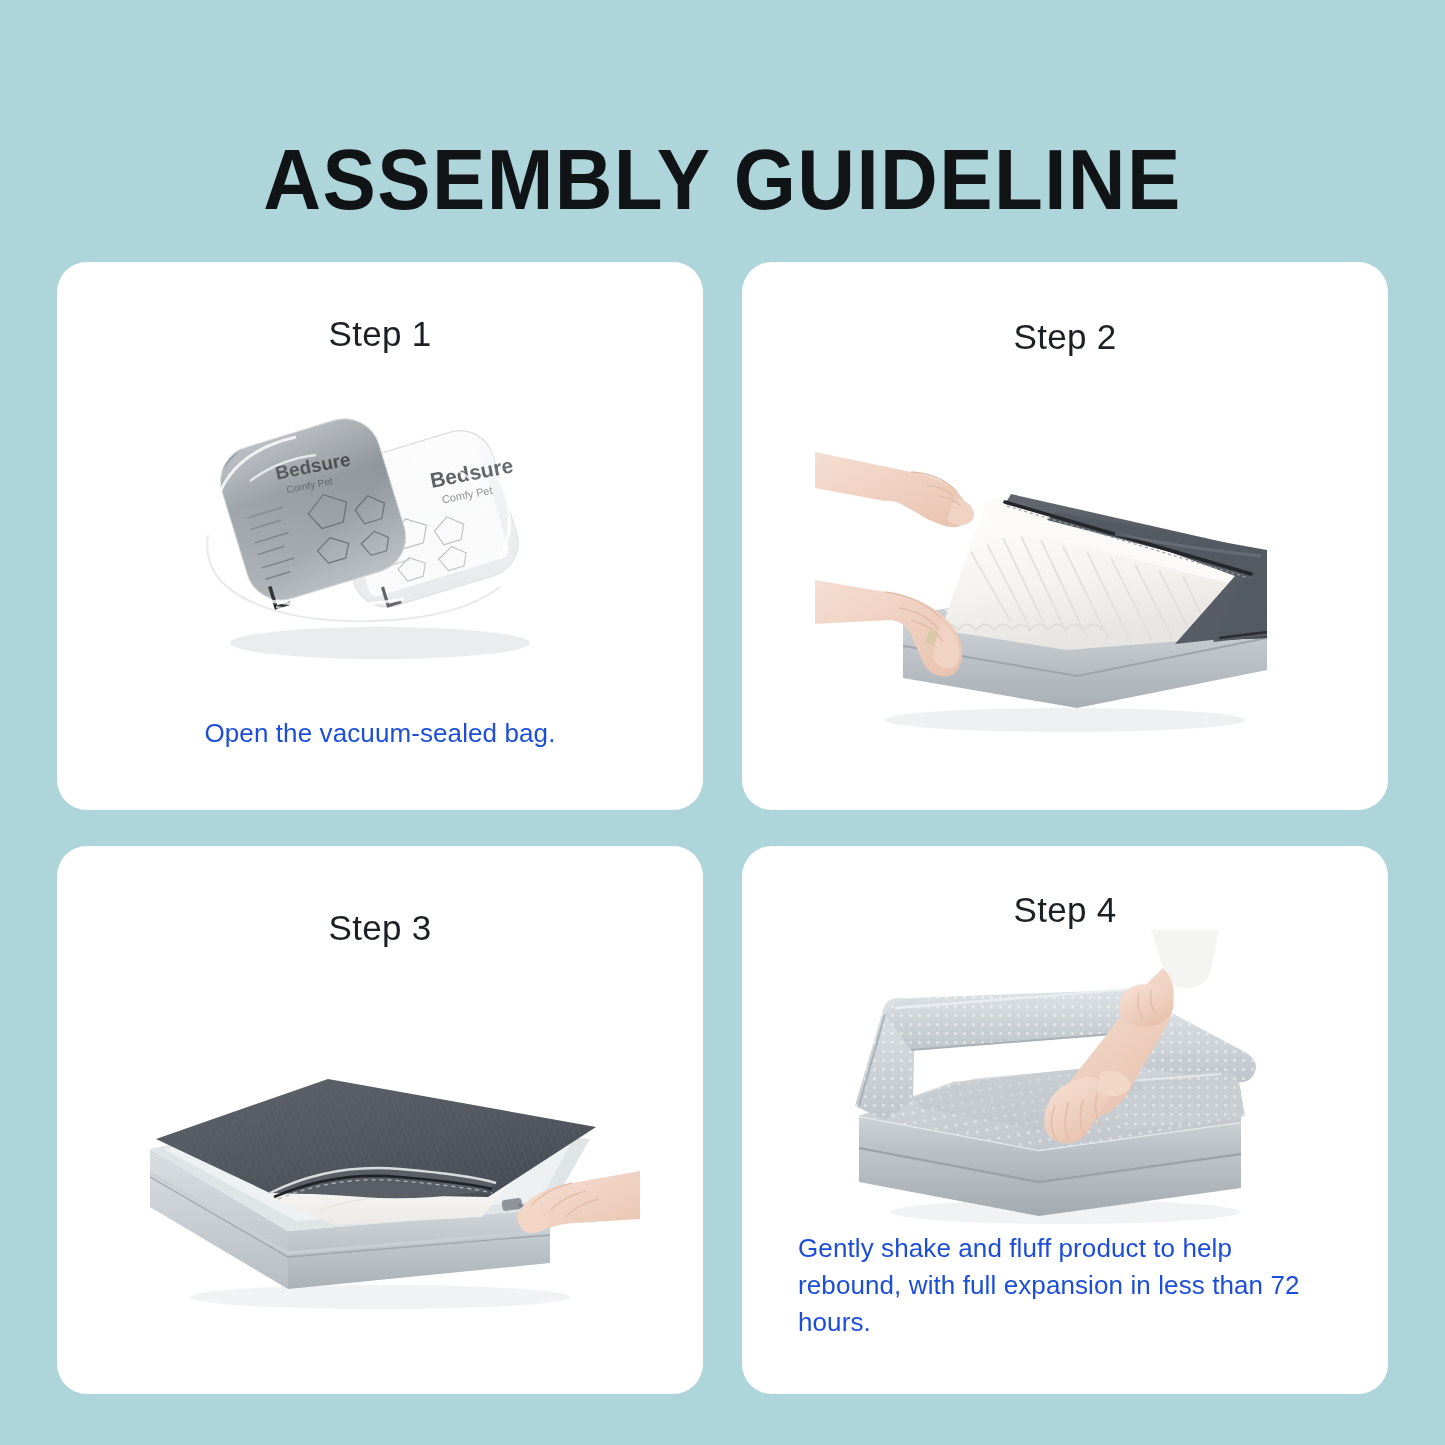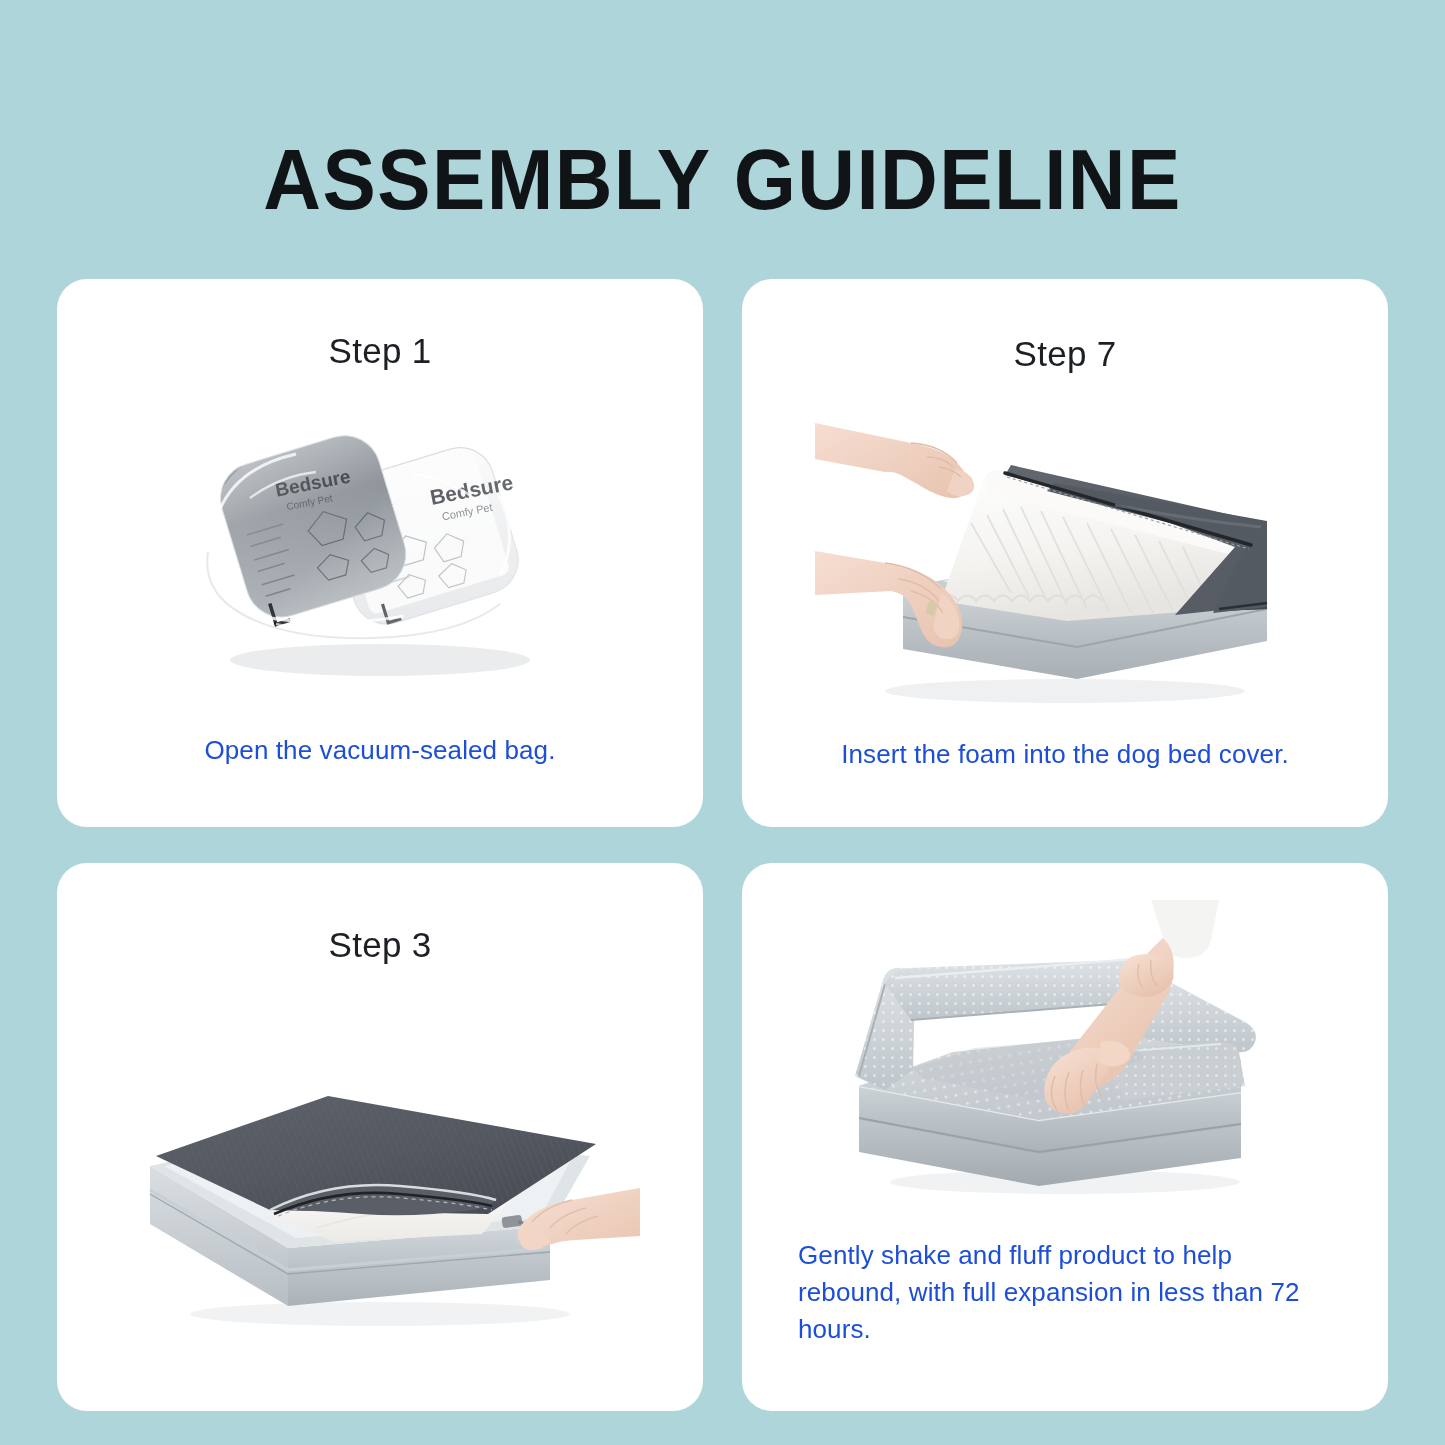--- a/index.html
+++ b/index.html
@@ -31,21 +31,21 @@
     letter-spacing: 1.5px;
     color: #111417;
     transform: scaleX(0.93);
     transform-origin: center top;
     line-height: 1;
     white-space: nowrap;
   }
   .grid {
     position: absolute;
     left: 57px;
-    top: 279px;
+    top: 262px;
     width: 1331px;
     height: 1132px;
     display: grid;
     grid-template-columns: 646px 646px;
     grid-template-rows: 548px 548px;
     gap: 36px 39px;
   }
   .card {
     background: #ffffff;
     border-radius: 30px;
@@ -191,21 +191,21 @@
             <path d="M70 96 q30 -22 66 -26"></path>
             <path d="M232 72 q44 6 68 30"></path>
             <path d="M96 222 q60 16 120 8"></path>
           </g>
         </svg>
       </div>
       <div class="caption caption-center">Open the vacuum-sealed bag.</div>
     </div>
 
     <div class="card card-2">
-      <div class="step-label">Step 7</div>
+      <div class="step-label">Step 2</div>
       <div class="art">
         <svg width="500" height="320" viewBox="0 0 500 320">
           <defs>
             <linearGradient id="s2base" x1="0" y1="0" x2="0" y2="1">
               <stop offset="0%" stop-color="#d2d7da"></stop>
               <stop offset="100%" stop-color="#b3babf"></stop>
             </linearGradient>
             <linearGradient id="s2baseSide" x1="0" y1="0" x2="0" y2="1">
               <stop offset="0%" stop-color="#c3c9cd"></stop>
               <stop offset="100%" stop-color="#a8afb5"></stop>
@@ -290,21 +290,20 @@
             <path d="M0 156 L70 168 q40 6 60 26 q22 22 16 44 q-4 16 -20 14 q-14 -2 -20 -18 l-10 -24 q-6 -12 -20 -14 L0 200 Z" fill="url(#s2skin)"></path>
             <path d="M126 198 q16 10 18 28 q2 16 -10 18 q-12 2 -16 -12" fill="#f1d3c3"></path>
             <path d="M70 168 q34 4 56 26" stroke="#e0bda9" stroke-width="1.6" fill="none"></path>
             <path d="M84 184 q26 4 40 22" stroke="#e0bda9" stroke-width="1.4" fill="none"></path>
             <path d="M96 196 q22 6 32 22" stroke="#e0bda9" stroke-width="1.4" fill="none"></path>
 
             <rect x="112" y="206" width="9" height="14" rx="3" fill="#d8c9a8" transform="rotate(18 116 213)"></rect>
           </g>
         </svg>
       </div>
-      <div class="caption caption-center">Insert the foam into the dog bed cover.</div>
     </div>
 
     <div class="card card-3">
       <div class="step-label">Step 3</div>
       <div class="art">
         <svg width="520" height="300" viewBox="0 0 520 300">
           <defs>
             <linearGradient id="s3top" x1="0.1" y1="0" x2="0.8" y2="1">
               <stop offset="0%" stop-color="#5d626a"></stop>
               <stop offset="55%" stop-color="#525760"></stop>
@@ -367,20 +366,21 @@
             <path d="M414 186 q-14 6 -14 16 q0 10 12 10 q12 0 18 -10" fill="#f2d5c5"></path>
             <path d="M452 162 q-26 6 -40 22" stroke="#e2bfab" stroke-width="1.6" fill="none"></path>
             <path d="M466 170 q-24 6 -36 20" stroke="#e2bfab" stroke-width="1.4" fill="none"></path>
             <path d="M478 178 q-22 6 -32 18" stroke="#e2bfab" stroke-width="1.4" fill="none"></path>
           </g>
         </svg>
       </div>
     </div>
 
     <div class="card card-4">
+      <div class="step-label">Step 4</div>
       <div class="art">
         <svg width="480" height="300" viewBox="0 0 480 300">
           <defs>
             <linearGradient id="s4base" x1="0" y1="0" x2="0" y2="1">
               <stop offset="0%" stop-color="#ccd2d6"></stop>
               <stop offset="100%" stop-color="#aab2b8"></stop>
             </linearGradient>
             <linearGradient id="s4baseL" x1="0" y1="0" x2="0" y2="1">
               <stop offset="0%" stop-color="#c0c7cc"></stop>
               <stop offset="100%" stop-color="#a2aab0"></stop>

